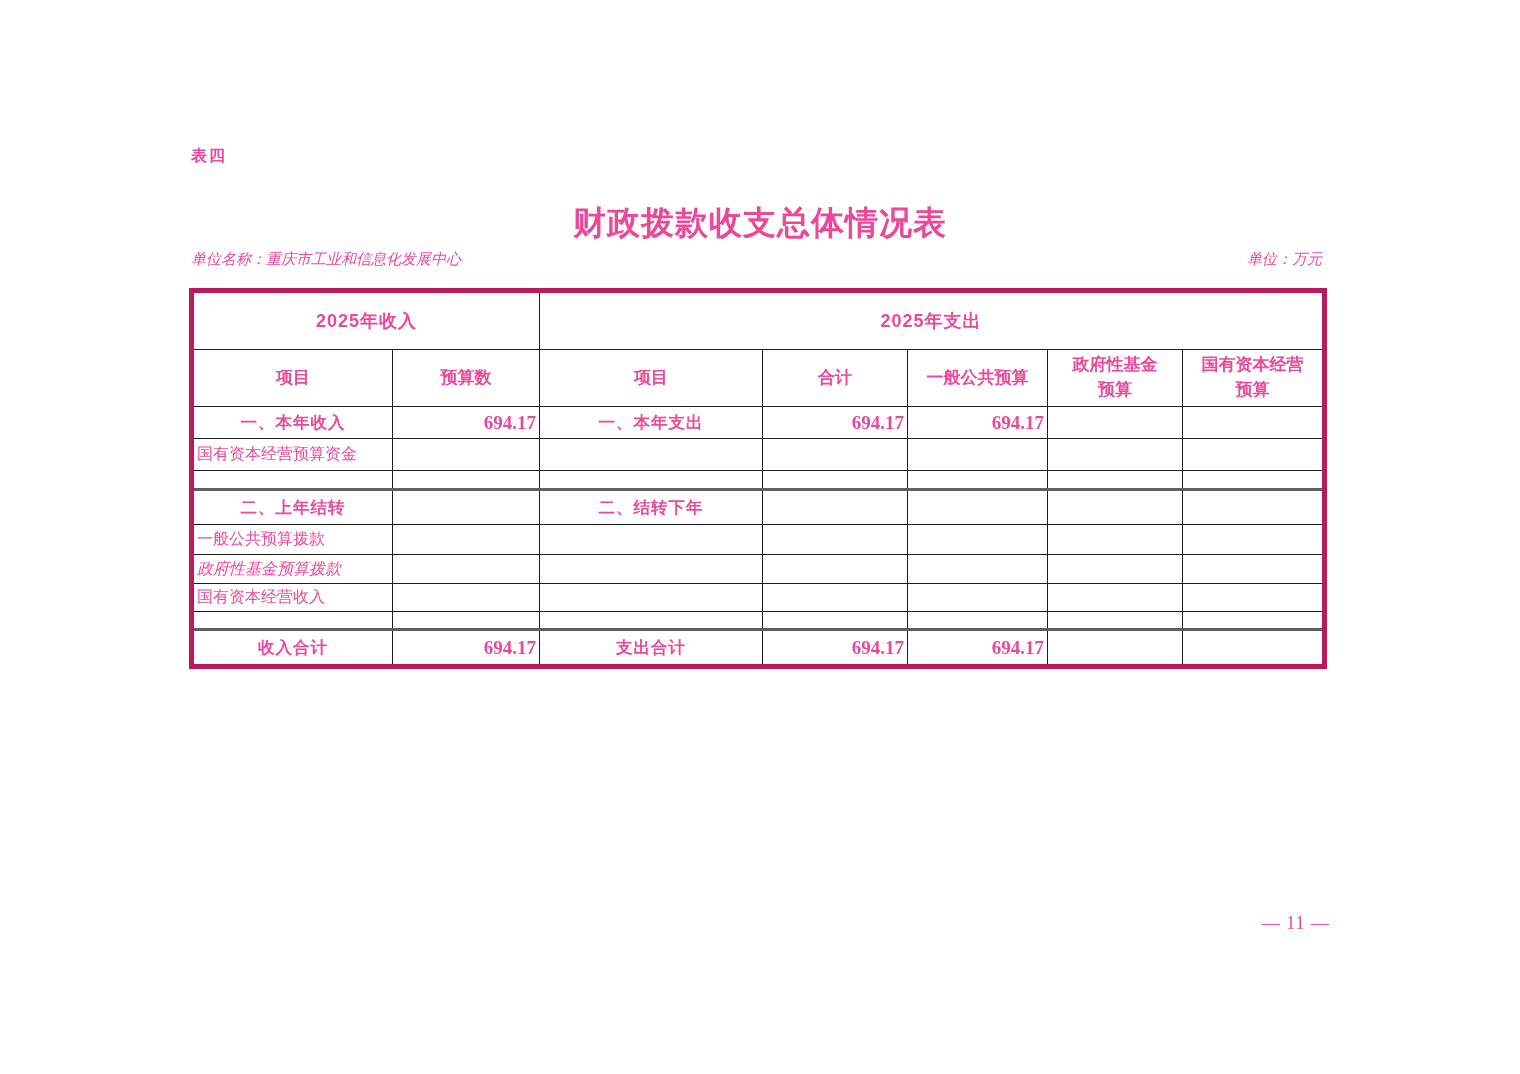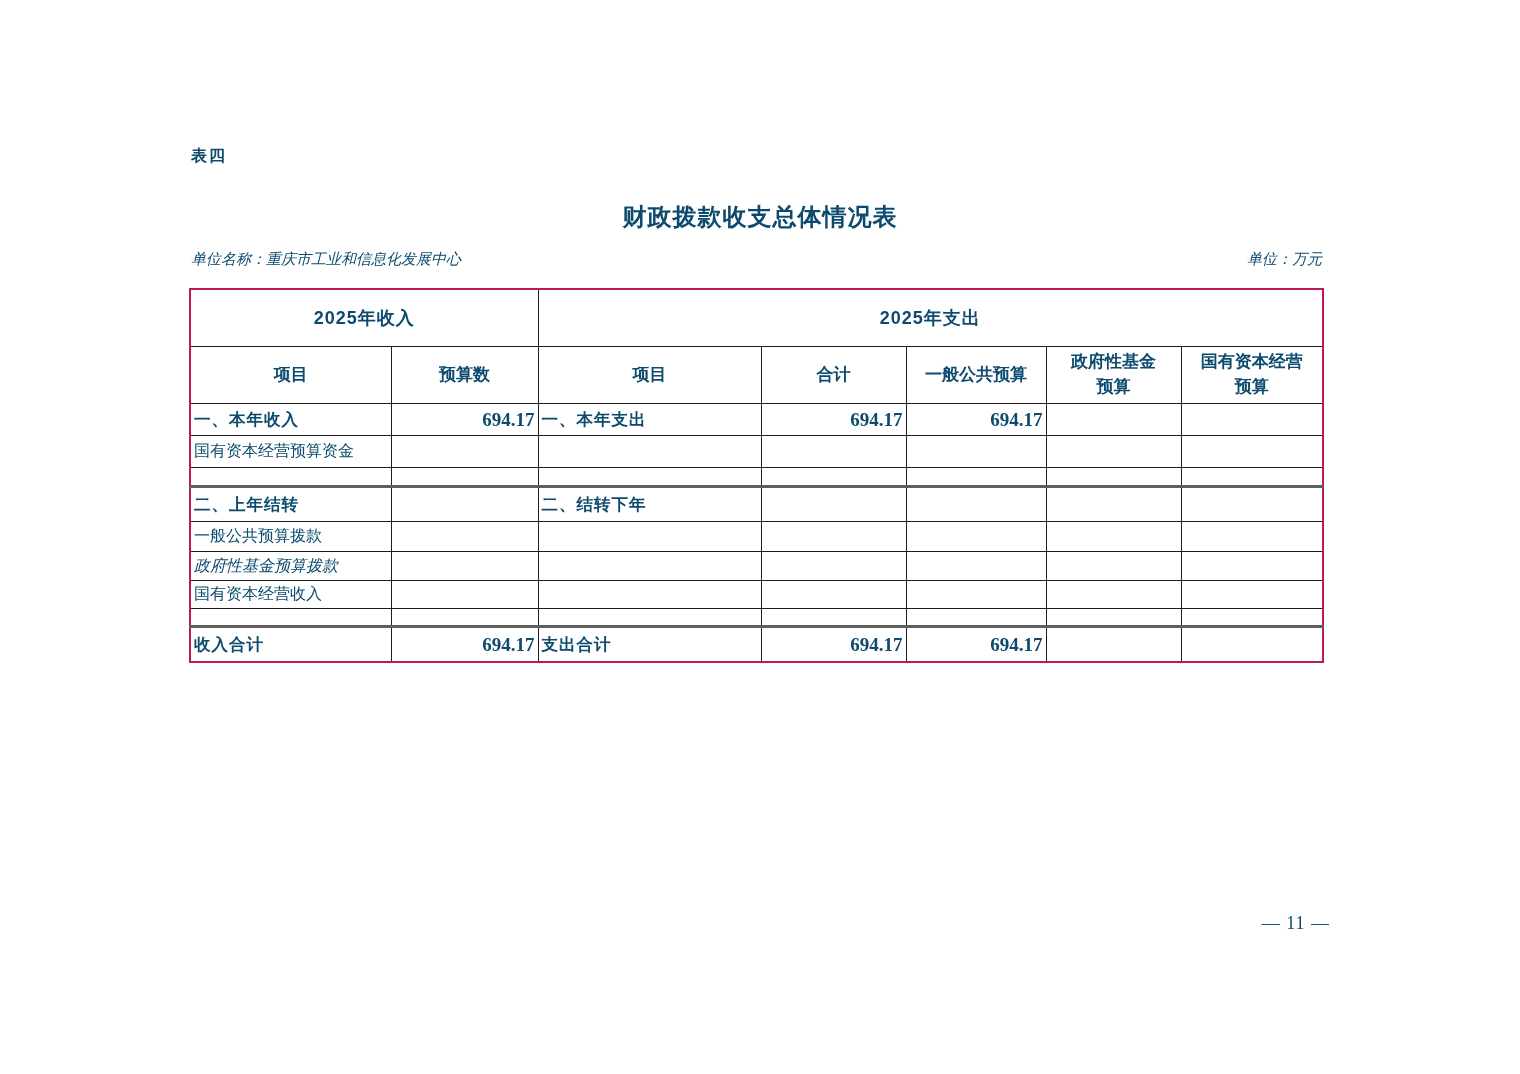--- a/index.html
+++ b/index.html
@@ -1,43 +1,43 @@
 <!DOCTYPE html>
 <html><head>
 <meta charset="utf-8">
 <style>
   html,body{margin:0;padding:0;background:#ffffff;}
   .page{position:relative;width:1520px;height:1074px;background:#ffffff;
-        font-family:"Liberation Serif",serif;color:#0c4a6e;overflow:hidden;}
+        font-family:"Liberation Serif",serif;color:#ec4899;overflow:hidden;}
 
   .table-tag{position:absolute;left:191px;top:146px;font-size:16px;font-weight:bold;
              font-family:"Liberation Sans",sans-serif;letter-spacing:2px;}
 
   .doc-title{position:absolute;left:0;top:201px;width:100%;margin:0;text-align:center;
-             font-size:24px;font-weight:bold;font-family:"Liberation Sans",sans-serif;
+             font-size:33px;font-weight:bold;font-family:"Liberation Sans",sans-serif;
              letter-spacing:1px;}
 
   .meta{position:absolute;left:191px;top:250px;width:1131px;display:flex;
         justify-content:space-between;font-size:15px;font-style:italic;}
 
   table.budget{position:absolute;left:189px;top:288px;border-collapse:collapse;
-               table-layout:fixed;border:2px solid #be185d;}
+               table-layout:fixed;border:5px solid #be185d;}
   table.budget th,table.budget td{border:1px solid #1c1c1c;padding:0 3px;overflow:hidden;
                vertical-align:middle;}
 
   thead th{font-family:"Liberation Sans",sans-serif;font-weight:bold;font-size:17px;
            text-align:center;white-space:pre-line;line-height:1.45;}
   tr.gh th{height:56px;font-size:18px;letter-spacing:1px;}
   tr.ch th{height:56px;}
 
   td.lbl{font-size:16px;text-align:left;}
   td.num{font-size:19px;text-align:right;}
 
   tr.section td,tr.total td{font-weight:bold;}
-  tr.section td.lbl,tr.total td.lbl{text-align:left;font-size:16.5px;letter-spacing:1px;}
+  tr.section td.lbl,tr.total td.lbl{text-align:center;font-size:16.5px;letter-spacing:1px;}
 
   tr.sep td{border-bottom:3px solid #5f5f5f;}
 
   tr.r0 td{height:31px;}
   tr.r1 td{height:31px;}
   tr.r2 td{height:31px;}
   tr.r3 td{height:31px;}
   tr.r4 td{height:17px;}
   tr.r5 td{height:33px;}
   tr.r6 td{height:29px;}

